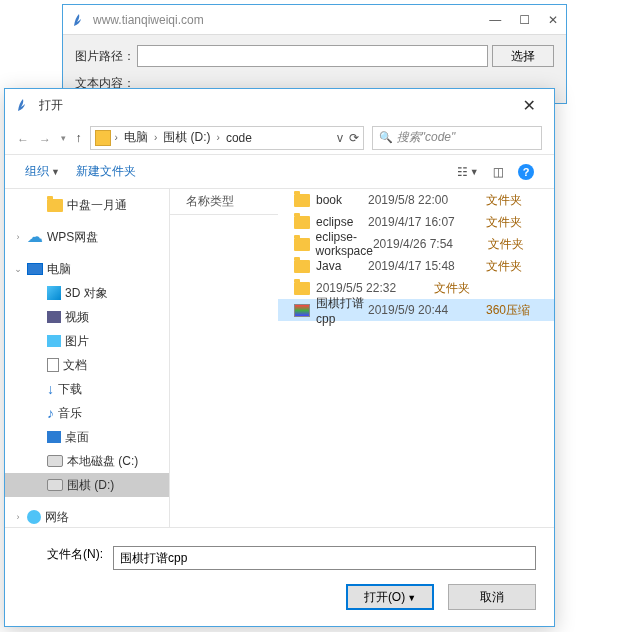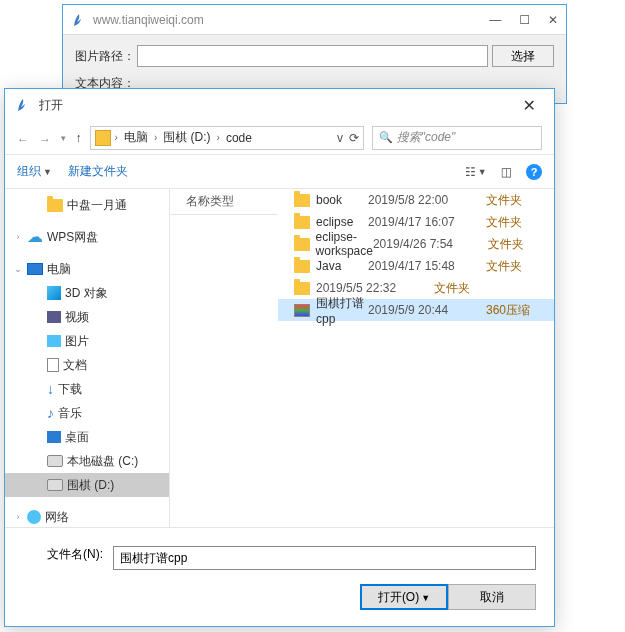--- a/index.html
+++ b/index.html
@@ -28,21 +28,21 @@
 .nav-arrows { display: flex; gap: 10px; color: #888; align-items: center; }
 .nav-arrows .enabled { color: #333; }
 .crumb-box { flex: 1; height: 24px; border: 1px solid #ccc; display: flex; align-items: center; padding: 0 4px; gap: 4px; background: #fff; }
 .crumb-icon { width: 16px; height: 16px; background: #f9c440; border: 1px solid #d6a431; }
 .crumb-sep { color: #666; font-size: 10px; }
 .crumb-item { color: #333; padding: 0 2px; }
 .crumb-down { margin-left: auto; display:flex; gap:6px; color:#555; }
 .search-box { width: 170px; height: 24px; border: 1px solid #ccc; display: flex; align-items: center; padding: 0 6px; color: #888; font-style: italic; background: #fff; }
 .search-box .mag { font-style: normal; margin-right: 4px; color: #888; font-size: 11px; }
 
-.toolbar { height: 34px; display: flex; align-items: center; padding: 0 12px; gap: 16px; border-bottom: 1px solid #e5e5e5; }
+.toolbar { height: 34px; display: flex; align-items: center; padding: 0 20px; gap: 16px; border-bottom: 1px solid #e5e5e5; }
 .toolbar .link { color: #1e6fbe; }
 .toolbar .drop { color: #555; font-size: 9px; margin-left: 2px; }
 .toolbar-right { margin-left: auto; display: flex; align-items: center; gap: 14px; }
 .icon-btn { display: inline-flex; align-items: center; color: #555; }
 .help-icon { width: 16px; height: 16px; border-radius: 50%; background: #1e90ff; color: #fff; text-align: center; line-height: 16px; font-weight: bold; font-size: 11px; }
 
 .content { flex: 1; display: flex; min-height: 0; }
 .sidebar { width: 165px; border-right: 1px solid #e5e5e5; overflow-y: auto; padding: 4px 0; }
 .tree-item { display: flex; align-items: center; height: 24px; padding-left: 8px; gap: 4px; color: #333; cursor: default; }
 .tree-item.indent1 { padding-left: 28px; }
@@ -72,21 +72,21 @@
 .file-row.selected { background: #cde8ff; }
 .file-row .fi { width: 16px; height: 13px; margin-right: 6px; }
 .zip-ico { width: 16px; height: 14px; background: linear-gradient(#f44,#4a4,#44f); border: 1px solid #888; }
 .filelist .col-date { color: #555; }
 .filelist .col-type { color: #a16207; }
 
 .bottom { padding: 18px 18px 16px 18px; border-top: 1px solid #e5e5e5; }
 .fn-row { display: flex; align-items: flex-start; margin-bottom: 14px; }
 .fn-label { width: 90px; text-align: right; padding-right: 10px; }
 .fn-input { flex: 1; height: 24px; border: 1px solid #888; padding: 0 6px; background: #fff; }
-.btn-row { display: flex; justify-content: flex-end; gap: 0; }
+.btn-row { display: flex; justify-content: flex-end; gap: 14px; }
 .btn { width: 88px; height: 26px; border: 1px solid #adadad; background: #e1e1e1; text-align: center; line-height: 24px; cursor: pointer; }
 .btn.primary { border: 1px solid #0078d7; box-shadow: inset 0 0 0 1px #0078d7; }
 .btn .d { font-size: 9px; margin-left: 2px; }
 
 svg.feather path { fill: #3d7cc9; }
 </style>
 </head>
 <body>
 
 <div class="parent-window">

